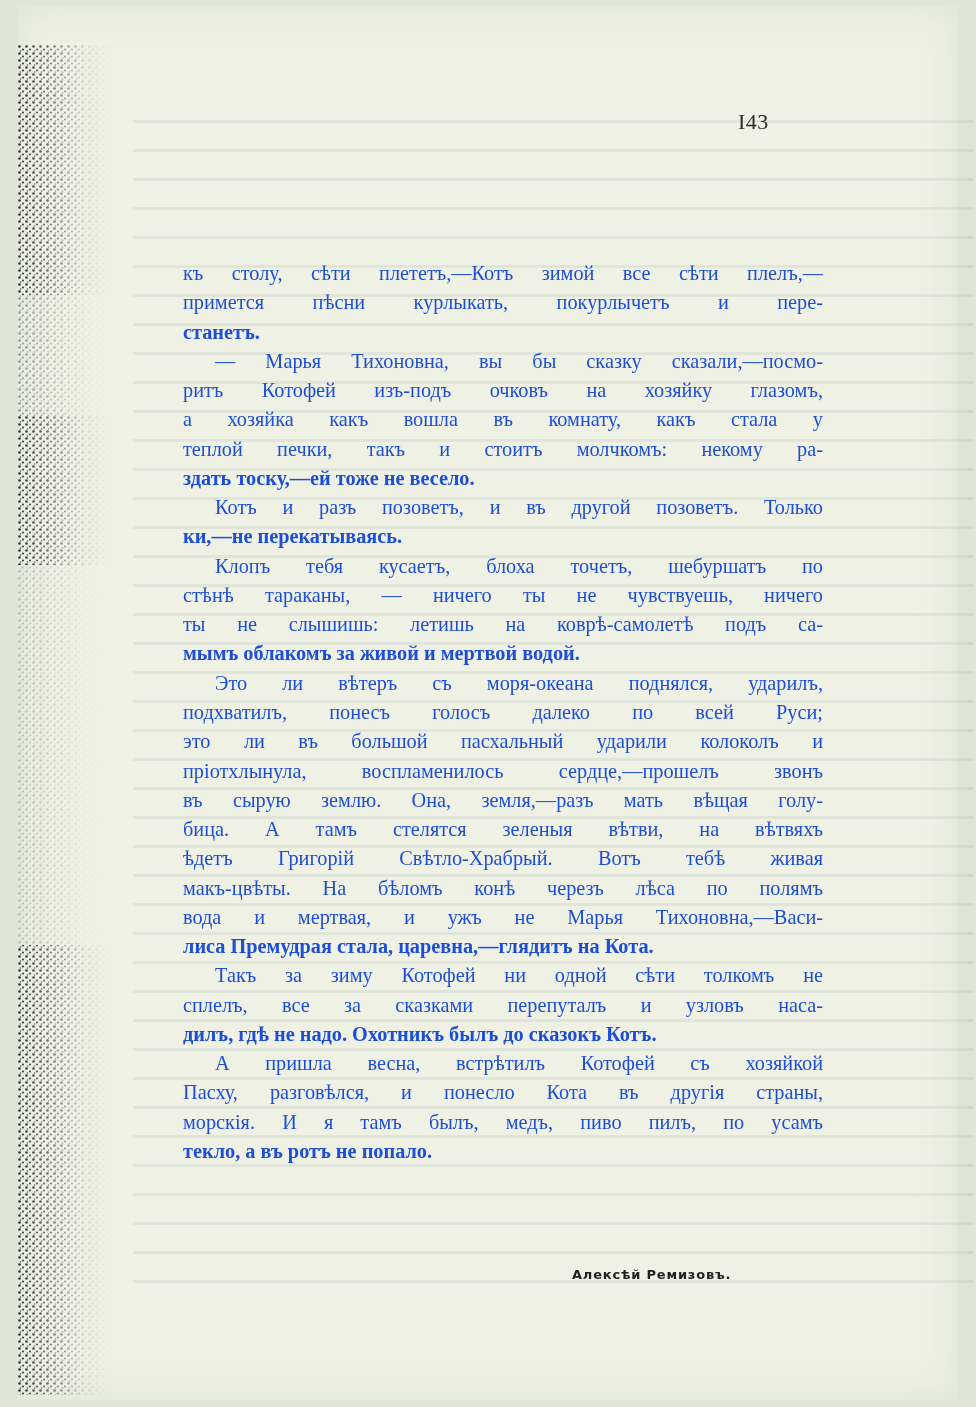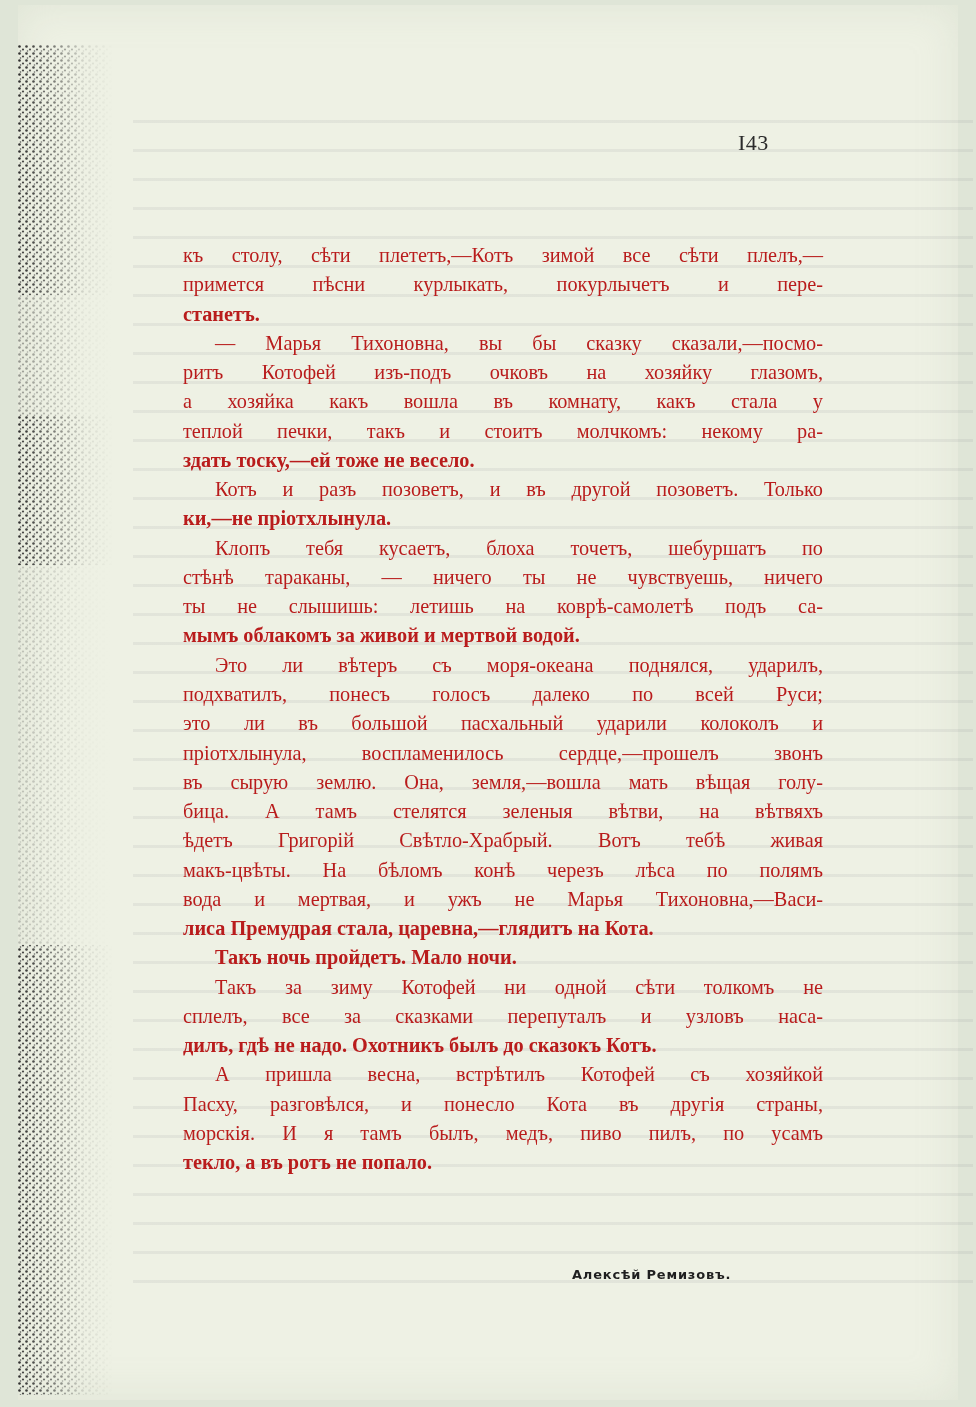--- a/index.html
+++ b/index.html
@@ -15,28 +15,28 @@
     background: #eef1e4;
     box-shadow: inset 0 0 40px rgba(180,190,170,0.25);
   }
   .speckle {
     position: absolute; left: 0; top: 40px; width: 95px; height: 1350px;
     pointer-events: none;
   }
   .page-number {
     position: absolute; left: 720px; top: 104px;
     font-family: "Liberation Serif", serif;
-    font-size: 22px; color: #2b2b2b; letter-spacing: 0.5px; margin-top: 21px;
+    font-size: 22px; color: #2b2b2b; letter-spacing: 0.5px;
   }
   .text-block {
-    position: absolute; left: 165px; top: 236px;
+    position: absolute; left: 165px; top: 254px;
     width: 640px;
     font-family: "Liberation Serif", serif;
     font-size: 20.3px; line-height: 29.27px;
-    color: #b91c1c;
+    color: #1d4ed8;
   }
   .line {
     display: block; white-space: nowrap;
     text-align: justify; text-align-last: justify;
     height: 29.27px;
   }
   .line.last { text-align-last: left; font-weight: bold; }
   .line.indent { padding-left: 32px; }
   .signature {
     position: absolute; left: 554px; top: 1262px;
@@ -83,36 +83,35 @@
   <div class="text-block" id="text-block">
       <span class="line">къ столу, сѣти плететъ,—Котъ зимой все сѣти плелъ,—</span>
       <span class="line">примется пѣсни курлыкать, покурлычетъ и пере-</span>
       <span class="line last">станетъ.</span>
       <span class="line indent">— Марья Тихоновна, вы бы сказку сказали,—посмо-</span>
       <span class="line">ритъ Котофей изъ-подъ очковъ на хозяйку глазомъ,</span>
       <span class="line">а хозяйка какъ вошла въ комнату, какъ стала у</span>
       <span class="line">теплой печки, такъ и стоитъ молчкомъ: некому ра-</span>
       <span class="line last">здать тоску,—ей тоже не весело.</span>
       <span class="line indent">Котъ и разъ позоветъ, и въ другой позоветъ. Только</span>
-      <span class="line last">ки,—не пріотхлынула.</span>
+      <span class="line last">ки,—не перекатываясь.</span>
       <span class="line indent">Клопъ тебя кусаетъ, блоха точетъ, шебуршатъ по</span>
       <span class="line">стѣнѣ тараканы, — ничего ты не чувствуешь, ничего</span>
       <span class="line">ты не слышишь: летишь на коврѣ-самолетѣ подъ са-</span>
       <span class="line last">мымъ облакомъ за живой и мертвой водой.</span>
       <span class="line indent">Это ли вѣтеръ съ моря-океана поднялся, ударилъ,</span>
       <span class="line">подхватилъ, понесъ голосъ далеко по всей Руси;</span>
       <span class="line">это ли въ большой пасхальный ударили колоколъ и</span>
       <span class="line">пріотхлынула, воспламенилось сердце,—прошелъ звонъ</span>
-      <span class="line">въ сырую землю. Она, земля,—вошла мать вѣщая голу-</span>
+      <span class="line">въ сырую землю. Она, земля,—разъ мать вѣщая голу-</span>
       <span class="line">бица. А тамъ стелятся зеленыя вѣтви, на вѣтвяхъ</span>
       <span class="line">ѣдетъ Григорій Свѣтло-Храбрый. Вотъ тебѣ живая</span>
       <span class="line">макъ-цвѣты. На бѣломъ конѣ черезъ лѣса по полямъ</span>
       <span class="line">вода и мертвая, и ужъ не Марья Тихоновна,—Васи-</span>
       <span class="line last">лиса Премудрая стала, царевна,—глядитъ на Кота.</span>
-      <span class="line indent last">Такъ ночь пройдетъ. Мало ночи.</span>
       <span class="line indent">Такъ за зиму Котофей ни одной сѣти толкомъ не</span>
       <span class="line">сплелъ, все за сказками перепуталъ и узловъ наса-</span>
       <span class="line last">дилъ, гдѣ не надо. Охотникъ былъ до сказокъ Котъ.</span>
       <span class="line indent">А пришла весна, встрѣтилъ Котофей съ хозяйкой</span>
       <span class="line">Пасху, разговѣлся, и понесло Кота въ другія страны,</span>
       <span class="line">морскія. И я тамъ былъ, медъ, пиво пилъ, по усамъ</span>
       <span class="line last">текло, а въ ротъ не попало.</span>
     </div>
 
   <div class="signature">Алексѣй Ремизовъ.</div>

